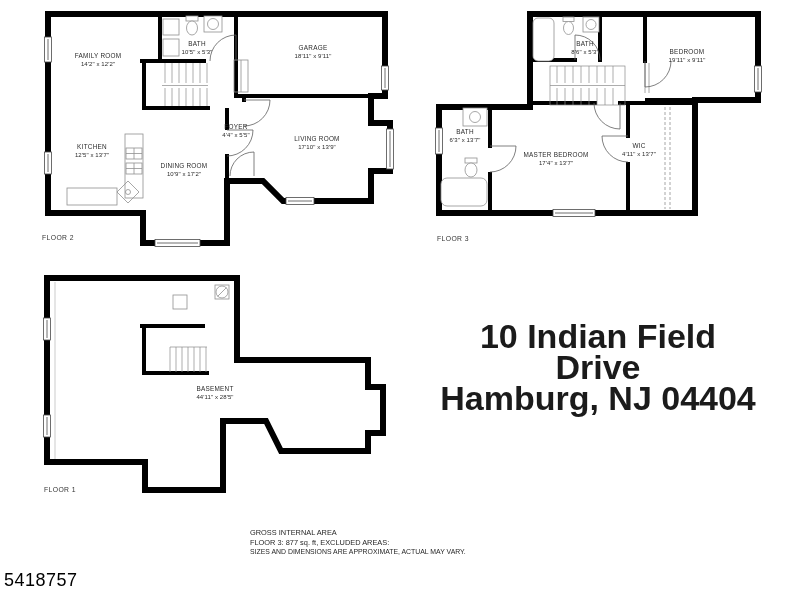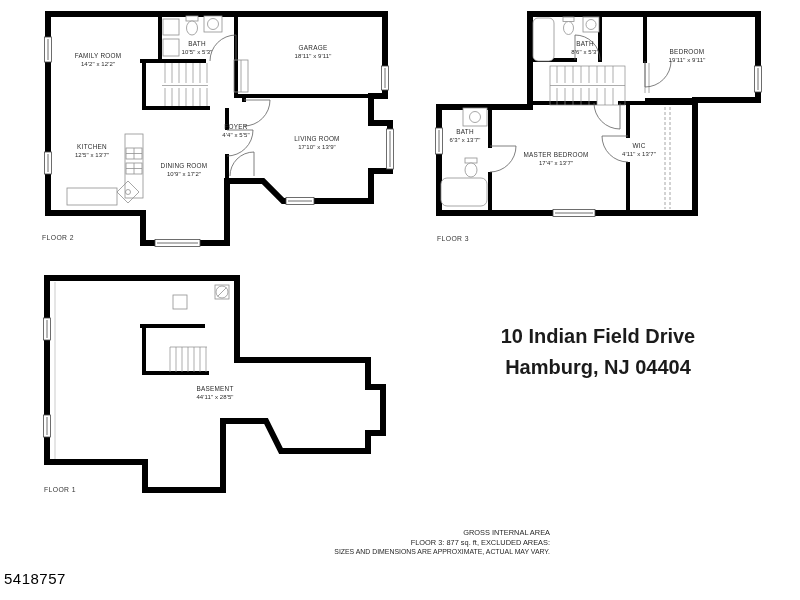--- a/index.html
+++ b/index.html
@@ -17,31 +17,31 @@
   .iwall { stroke:#000; stroke-width:4;   fill:none; stroke-linecap:square; }
   .win     { fill:#fff; stroke:#4a4a4a; stroke-width:.8; }
   .winline { stroke:#4a4a4a; stroke-width:.8; }
   .fix   { stroke:#909090; stroke-width:.8; fill:#fff; }
   .fixl  { stroke:#909090; stroke-width:.8; fill:none; }
   .stair { stroke:#8a8a8a; stroke-width:.7; fill:none; }
   .door  { stroke:#5f5f5f; stroke-width:.8; fill:none; }
   .faint { stroke:#b5b5b5; stroke-width:.7; fill:none; }
   .address {
     position:absolute; left:440px; top:321px; width:316px;
-    text-align:center; font-weight:bold; font-size:20px; line-height:31px;
+    text-align:center; font-weight:bold; font-size:34px; line-height:31px;
     color:#1b1b1b;
   }
   .footer {
     position:absolute; left:250px; top:528px; width:300px;
-    text-align:right; font-size:7.4px; line-height:9.7px; color:#1f1f1f;
+    text-align:left; font-size:7.4px; line-height:9.7px; color:#1f1f1f;
   }
   .footer .disclaimer { font-size:6.9px; }
   .watermark {
     position:absolute; left:4px; top:570px;
-    font-size:15px; color:#000; letter-spacing:.5px;
+    font-size:18px; color:#000; letter-spacing:.5px;
   }
 </style>
 </head>
 <body>
 
 <svg class="plan" style="left:36px; top:6px;" width="360" height="242" viewBox="0 0 360 242">
   <g>
     <path class="wall" d="M 12,8 L 349,8 L 349,90 L 335,90 L 335,117 L 354,117 L 354,165 L 335,165 L 335,195 L 247,195 L 227,175 L 191,175 L 191,237 L 107,237 L 107,207 L 12,207 Z"></path>
     <path class="iwall" d="M 200,8 L 200,90 M 200,90 L 349,90 M 124,8 L 124,55 M 106,55 L 168,55 M 108,55 L 108,102 M 108,102 L 172,102 M 208,90 L 208,94 M 191,150 L 191,175 M 191,104 L 191,122"></path>
   </g>

